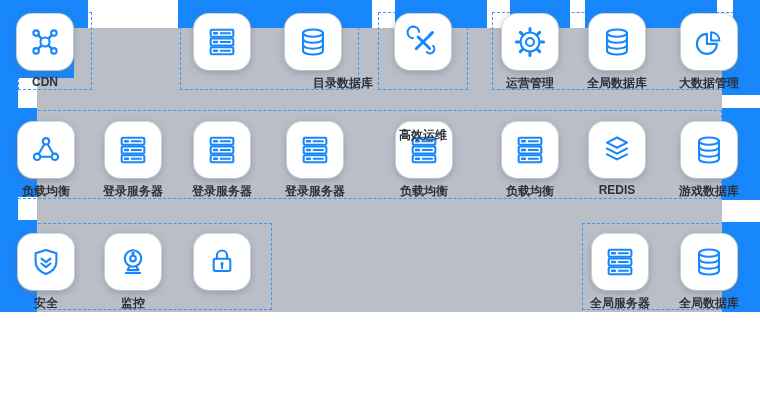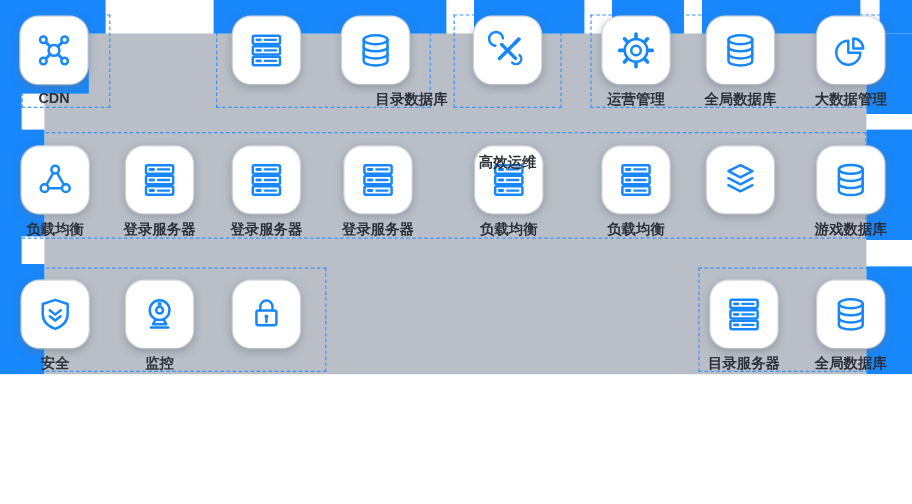--- a/index.html
+++ b/index.html
@@ -202,20 +202,21 @@
     <div class="nlabel" style="left: 470px; top: 183px;">负载均衡</div>
     <div class="card" style="left: 589px; top: 122px;">
       <span>
         <svg viewBox="0 0 36 36" fill="none" stroke="#1787fb" stroke-width="2.2" stroke-linecap="round" stroke-linejoin="round">
           <path d="M18 4.8L28.6 10.2L18 15.6L7.4 10.2Z"></path>
           <path d="M7.4 16.4L18 21.8L28.6 16.4"></path>
           <path d="M7.4 22.6L18 28L28.6 22.6"></path>
         </svg>
       </span>
     </div>
+    <div class="nlabel" style="left: 557px; top: 183px;">REDIS</div>
     <div class="card" style="left: 681px; top: 122px;">
       <span>
         <svg viewBox="0 0 36 36" fill="none" stroke="#1787fb" stroke-width="2.2" stroke-linecap="round" stroke-linejoin="round">
           <ellipse cx="18" cy="8.6" rx="10.5" ry="3.9"></ellipse>
           <path d="M7.5 8.6v18.8c0 2.2 4.7 3.9 10.5 3.9s10.5-1.7 10.5-3.9V8.6"></path>
           <path d="M7.5 14.9c0 2.2 4.7 3.9 10.5 3.9s10.5-1.7 10.5-3.9"></path>
           <path d="M7.5 21.2c0 2.2 4.7 3.9 10.5 3.9s10.5-1.7 10.5-3.9"></path>
         </svg>
       </span>
     </div>
@@ -256,21 +257,21 @@
       <span>
         <svg viewBox="0 0 36 36" fill="none" stroke="#1787fb" stroke-width="2.2" stroke-linecap="round" stroke-linejoin="round">
           <rect x="6" y="5" width="24" height="7.4" rx="1.3"></rect>
           <rect x="6" y="14.3" width="24" height="7.4" rx="1.3"></rect>
           <rect x="6" y="23.6" width="24" height="7.4" rx="1.3"></rect>
           <path d="M9.5 8.7h3.2M9.5 18h3.2M9.5 27.3h3.2" stroke-width="2.5"></path>
           <path d="M16.5 8.7h10M16.5 18h10M16.5 27.3h10" stroke-width="2"></path>
         </svg>
       </span>
     </div>
-    <div class="nlabel" style="left: 560px; top: 295px;">目录服务器</div>
+    <div class="nlabel" style="left: 560px; top: 295px;">全局服务器</div>
     <div class="card" style="left: 681px; top: 234px;">
       <span>
         <svg viewBox="0 0 36 36" fill="none" stroke="#1787fb" stroke-width="2.2" stroke-linecap="round" stroke-linejoin="round">
           <ellipse cx="18" cy="8.6" rx="10.5" ry="3.9"></ellipse>
           <path d="M7.5 8.6v18.8c0 2.2 4.7 3.9 10.5 3.9s10.5-1.7 10.5-3.9V8.6"></path>
           <path d="M7.5 14.9c0 2.2 4.7 3.9 10.5 3.9s10.5-1.7 10.5-3.9"></path>
           <path d="M7.5 21.2c0 2.2 4.7 3.9 10.5 3.9s10.5-1.7 10.5-3.9"></path>
         </svg>
       </span>
     </div>

